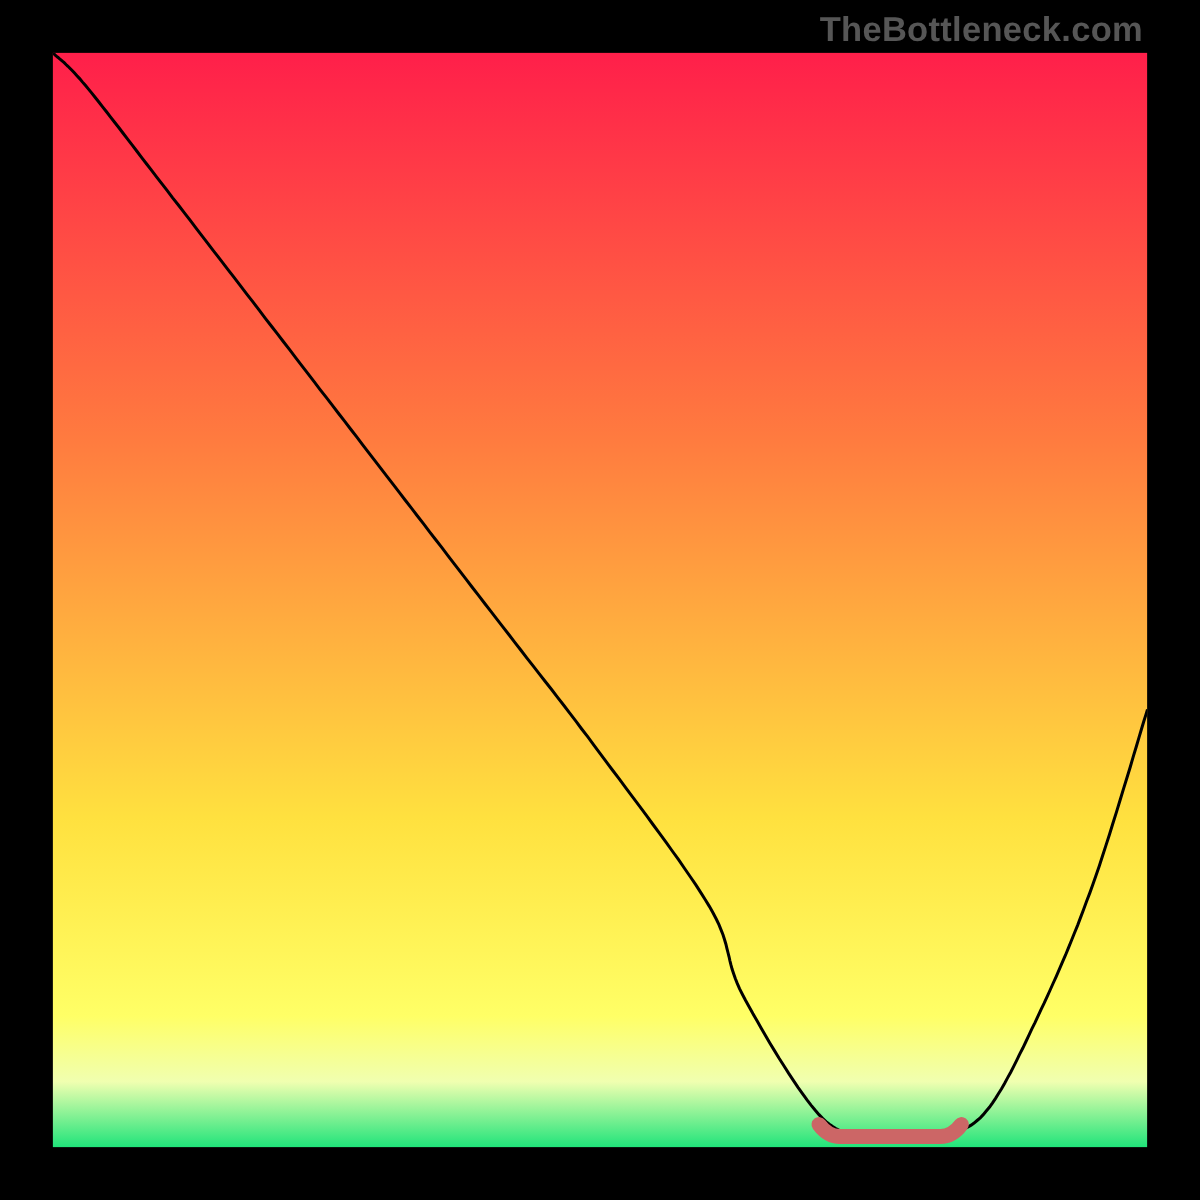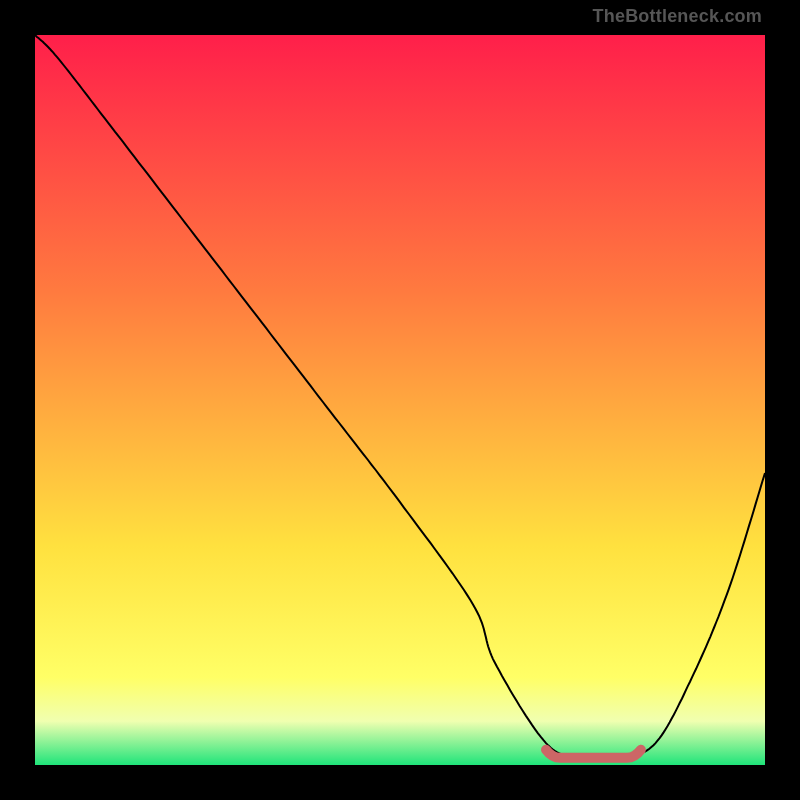--- a/index.html
+++ b/index.html
@@ -38,21 +38,21 @@
     left: 0;
     top: 0;
     width: 100%;
     height: 100%;
   }
   .watermark {
     position: absolute;
     top: 6px;
     right: 38px;
     font-family: Arial, Helvetica, sans-serif;
-    font-size: 18px;
+    font-size: 23px;
     font-weight: 600;
     color: #565656;
     letter-spacing: 0.2px;
   }
 </style>
 </head>
 <body>
 
 <div class="frame">
 

